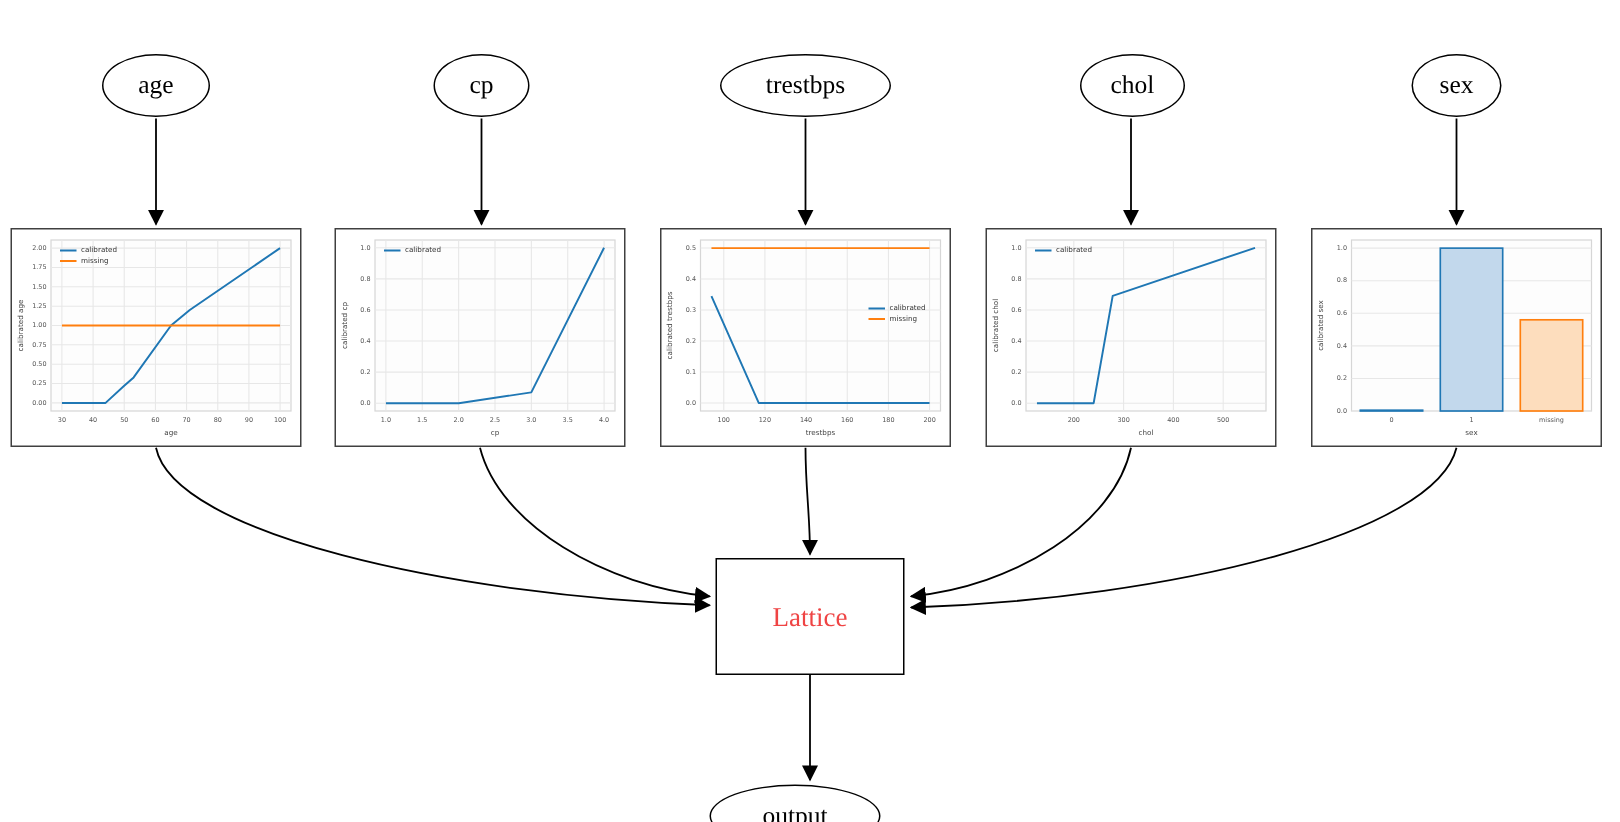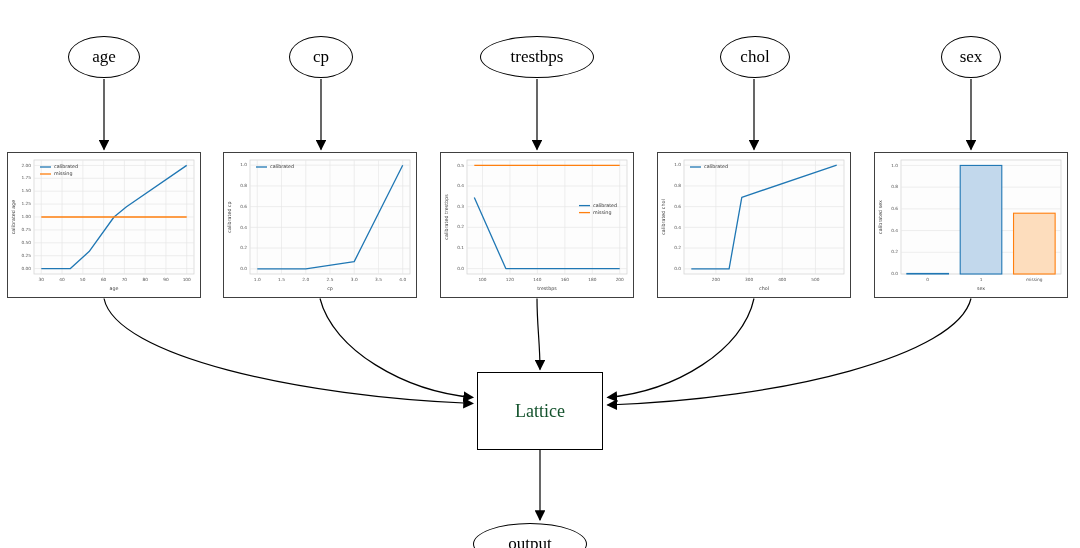--- a/index.html
+++ b/index.html
@@ -10,21 +10,21 @@
          display:flex;align-items:center;justify-content:center;
          font-family:"Liberation Serif","DejaVu Serif",serif;font-size:17px;color:#000;box-sizing:border-box;}
   #node-age{left:68px;top:8px;width:72px;height:42px;}
   #node-cp{left:289px;top:8px;width:64px;height:42px;}
   #node-trestbps{left:480px;top:8px;width:114px;height:42px;}
   #node-chol{left:720px;top:8px;width:70px;height:42px;}
   #node-sex{left:941px;top:8px;width:60px;height:42px;}
   #node-output{left:473px;top:495px;width:114px;height:42px;}
   #node-lattice{position:absolute;left:477px;top:344px;width:126px;height:78px;border:1px solid #000;
          background:#fff;display:flex;align-items:center;justify-content:center;
-         font-family:"Liberation Serif","DejaVu Serif",serif;font-size:18px;color:#14532d;box-sizing:border-box;}
+         font-family:"Liberation Serif","DejaVu Serif",serif;font-size:18px;color:#ef4444;box-sizing:border-box;}
   .panel{position:absolute;top:124px;width:194px;height:146px;border:1px solid #404040;
          background:#fff;box-sizing:border-box;}
   #panel-0{left:7px;} #panel-1{left:223px;} #panel-2{left:440px;} #panel-3{left:657px;} #panel-4{left:874px;}
   .panel svg{display:block;}
 </style>
 </head>
 <body>
 
 <div id="canvas">
 

